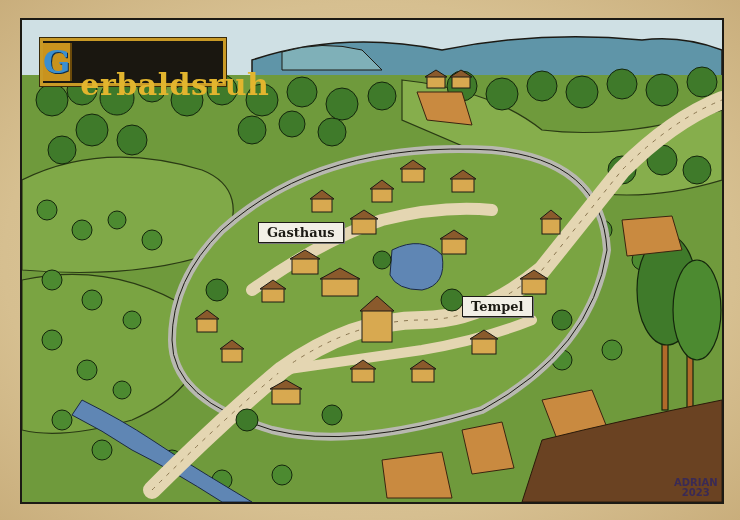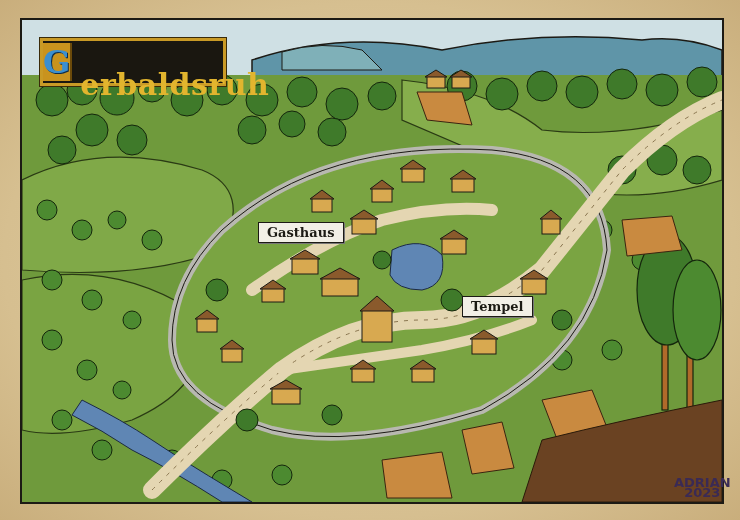--- a/index.html
+++ b/index.html
@@ -7,21 +7,21 @@
   .frame{position:absolute;left:0;top:0;width:740px;height:520px;background:radial-gradient(ellipse at 50% 50%,#e2cfa4 0%,#d6bf90 70%,#c9ae7c 100%);}
   .map{position:absolute;left:20px;top:18px;width:700px;height:482px;border:2px solid #1c1a14;overflow:hidden;background:#6f9a3c;}
   .map svg{position:absolute;left:0;top:0;width:700px;height:482px;}
   .title-plate{position:absolute;left:40px;top:38px;width:180px;height:42px;background:#1a1710;border:3px solid #c99a26;box-shadow:0 0 0 1px #3a2b0a;display:flex;align-items:center;}
   .title-initial{width:38px;height:38px;background:#c9931e;display:flex;align-items:center;justify-content:center;color:#3b8fd0;font-size:32px;font-weight:bold;font-family:"DejaVu Serif",serif;border-right:2px solid #6b4a0a;text-shadow:1px 1px 0 #0c2b4a;}
   .title-rest{color:#e2b52e;font-size:30px;font-family:"DejaVu Serif",serif;font-weight:bold;padding-left:8px;letter-spacing:0.5px;margin-top:44px;}
   .label{position:absolute;background:#f2efe6;border:1.5px solid #1c1a14;color:#1c1a14;font-family:"DejaVu Serif",serif;font-weight:bold;font-size:13px;padding:2px 8px;white-space:nowrap;box-shadow:1px 1px 0 #777;}
   .label::before,.label::after{content:"";position:absolute;top:3px;width:8px;height:14px;background:#e6e1d2;border:1px solid #1c1a14;z-index:-1;}
   .label::before{left:-8px;}
   .label::after{right:-8px;}
-  .signature{position:absolute;left:674px;top:478px;color:#3a2a55;font-family:"DejaVu Sans",sans-serif;font-size:13px;font-weight:bold;text-align:center;line-height:10px;}
+  .signature{position:absolute;left:674px;top:478px;color:#3a2a55;font-family:"DejaVu Sans",sans-serif;font-size:10px;font-weight:bold;text-align:center;line-height:10px;}
 </style>
 </head>
 <body>
 
 <div class="frame">
   <div class="map">
     <svg viewBox="0 0 700 482">
 
       <rect x="0" y="0" width="700" height="60" fill="#cfe0e4"></rect>
 

